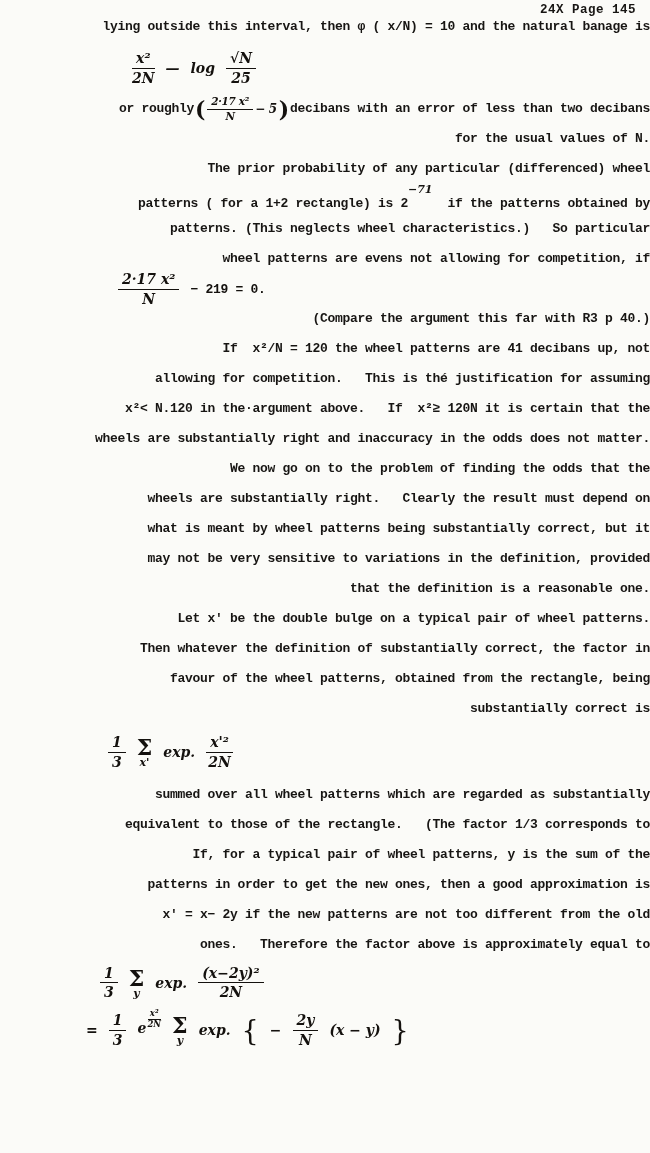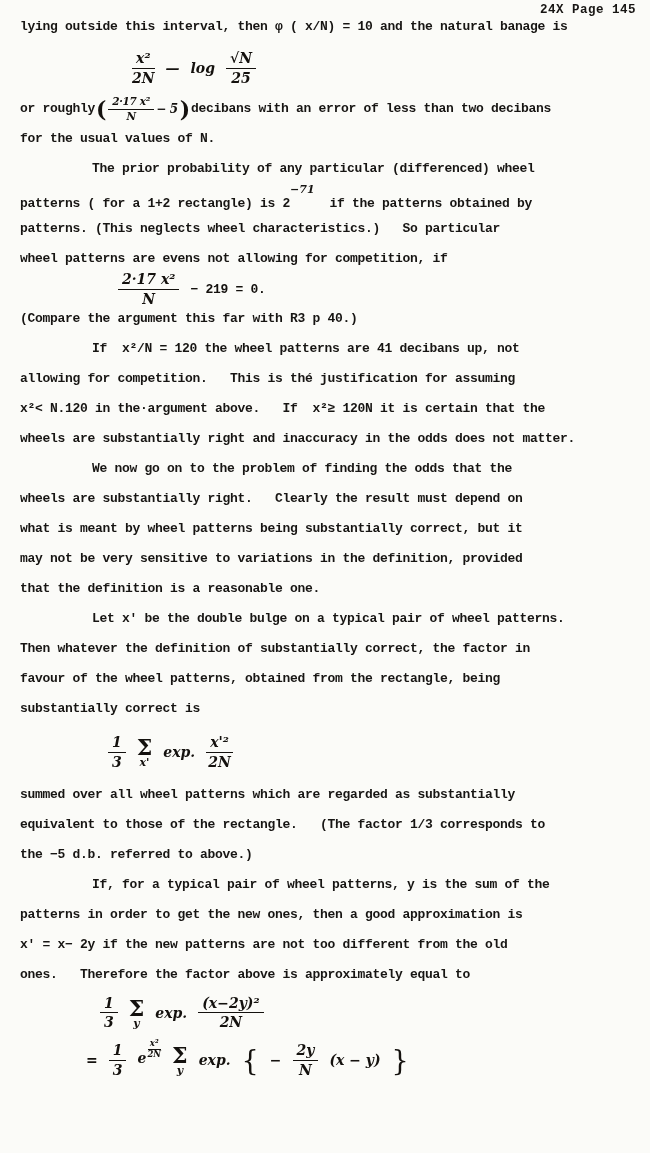--- a/index.html
+++ b/index.html
@@ -8,20 +8,21 @@
     background:#fbfbf8;
     overflow:hidden;
     font-family:"Liberation Mono","DejaVu Sans Mono",monospace;
   }
   .page{
     position:relative;
     width:650px;height:1153px;
     padding-top:12px;
     box-sizing:border-box;
     color:#171513;
+    text-align:right;
   }
   .pg-header{
     position:absolute;top:3px;right:14px;
     font-size:12.5px;font-weight:700;letter-spacing:.5px;
   }
   .tline{
     height:30px;line-height:30px;
     padding-left:20px;
     font-size:13px;font-weight:700;
     white-space:pre;
@@ -119,21 +120,20 @@
     </span>
     <span>exp.</span>
     <span class="frac">
       <span class="fnum">x'²</span>
       <span class="fden">2N</span>
     </span>
   </div>
 
   <div class="tline">summed over all wheel patterns which are regarded as substantially</div>
   <div class="tline">equivalent to those of the rectangle.   (The factor 1/3 corresponds to</div>
-  <div class="tline">the −5 d.b. referred to above.)</div>
   <div class="tline indent">If, for a typical pair of wheel patterns, y is the sum of the</div>
   <div class="tline">patterns in order to get the new ones, then a good approximation is</div>
   <div class="tline">x' = x− 2y if the new patterns are not too different from the old</div>
   <div class="tline">ones.   Therefore the factor above is approximately equal to</div>
 
   <div class="frow f-approx1 hw">
     <span class="frac">
       <span class="fnum">1</span>
       <span class="fden">3</span>
     </span>

